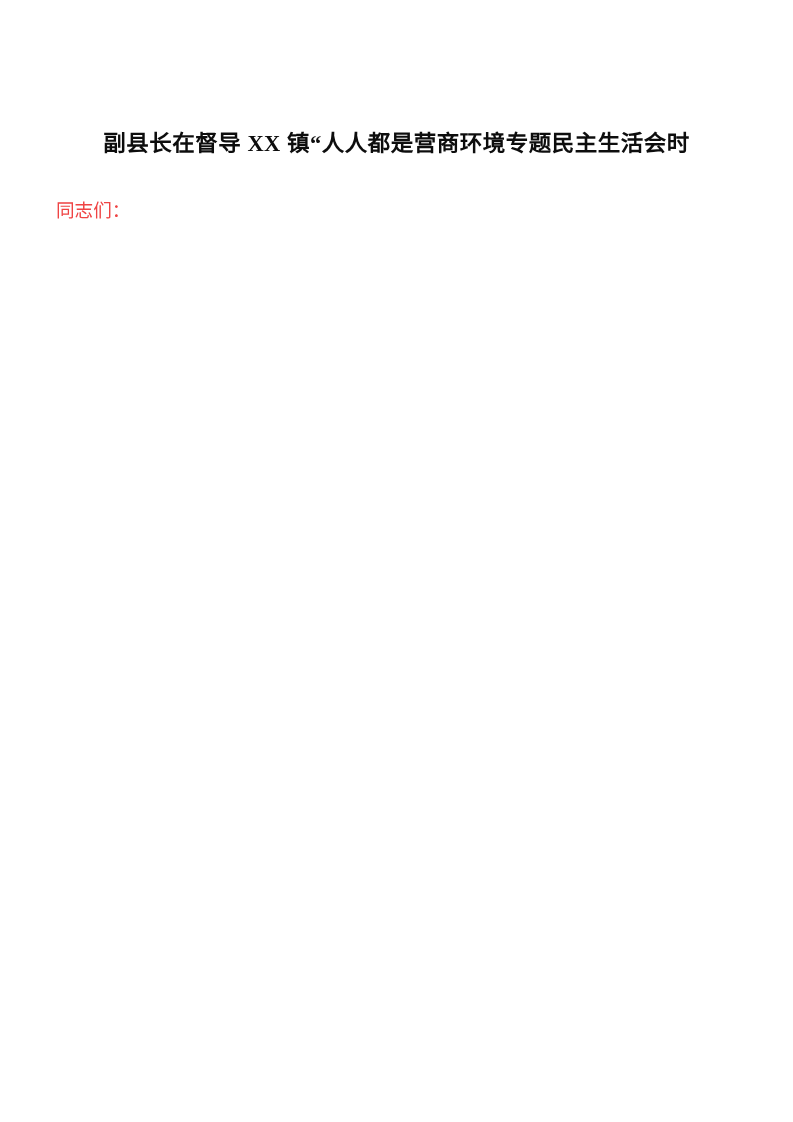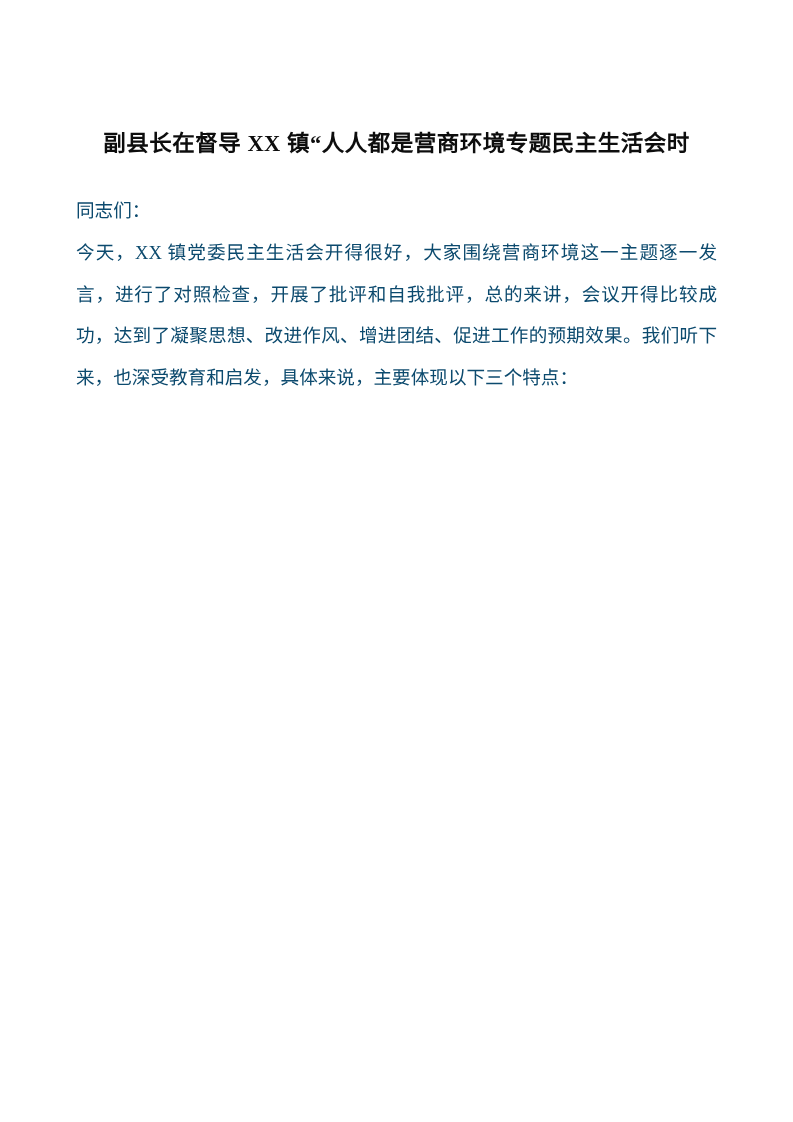--- a/index.html
+++ b/index.html
@@ -7,21 +7,21 @@
     padding: 0;
     background: #ffffff;
   }
   .page {
     position: relative;
     width: 793px;
     height: 1122px;
     margin: 0 auto;
     background: #ffffff;
     box-sizing: border-box;
-    padding: 0 76px;
+    padding: 0 56px;
     overflow: hidden;
     font-family: "Liberation Serif", "DejaVu Serif", serif;
     color: #111111;
   }
   .doc-title {
     margin-top: 119px;
     font-size: 22.5px;
     font-weight: bold;
     line-height: 50px;
     text-align: center;
@@ -30,34 +30,33 @@
   }
   .doc-title .title-line {
     display: block;
   }
   .doc-body {
     margin-top: 21px;
     font-size: 18.6px;
     line-height: 41.75px;
     text-align: justify;
     text-justify: inter-character;
-    color: #0c4a6e;
+    color: #ef4444;
   }
   .doc-body p {
     margin: 0;
     padding: 0;
   }
 </style>
 </head>
 <body>
 
 <div class="page">
 
   <div class="doc-title">
     <span class="title-line">副县长在督导 XX 镇“人人都是营商环境专题民主生活会时</span>
   </div>
 
   <div class="doc-body">
     <p>同志们：</p>
-    <p>今天，XX 镇党委民主生活会开得很好，大家围绕营商环境这一主题逐一发言，进行了对照检查，开展了批评和自我批评，总的来讲，会议开得比较成功，达到了凝聚思想、改进作风、增进团结、促进工作的预期效果。我们听下来，也深受教育和启发，具体来说，主要体现以下三个特点：</p>
   </div>
 
 </div>
 
 </body></html>

